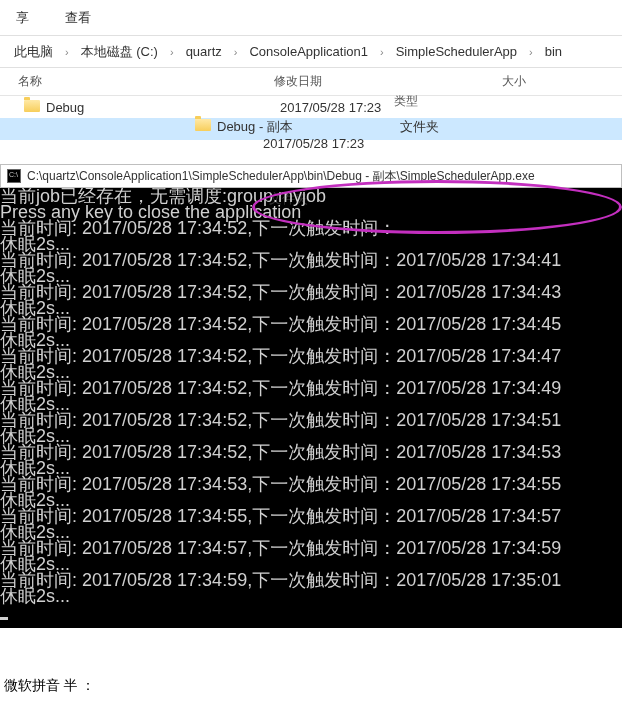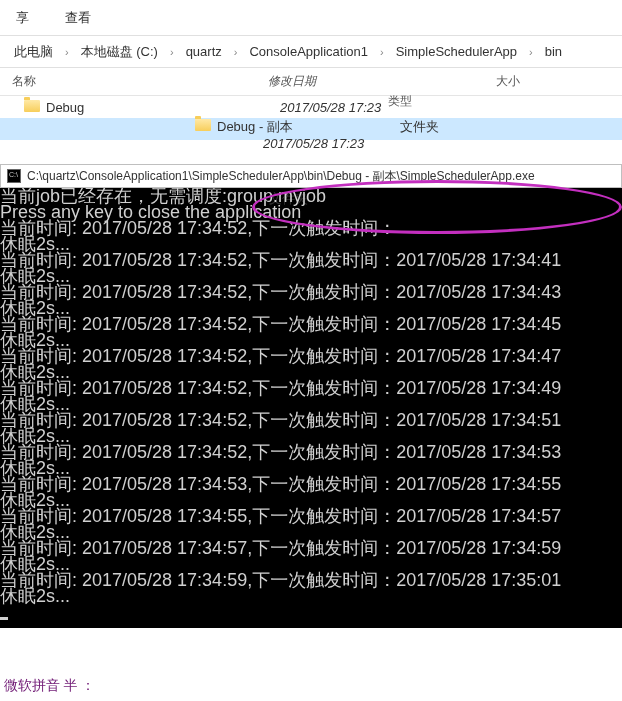--- a/index.html
+++ b/index.html
@@ -6,43 +6,43 @@
 body { width: 622px; height: 701px; background: #fff; overflow: hidden; position: relative; }
 
 .toolbar { height: 36px; border-bottom: 1px solid #e0e0e0; display: flex; align-items: center; padding: 0 8px; gap: 20px; font-size: 13px; color: #333; }
 .toolbar-item { padding: 4px 8px; }
 
 .breadcrumb { height: 32px; display: flex; align-items: center; padding: 0 8px; font-size: 13px; color: #333; border-bottom: 1px solid #e0e0e0; }
 .breadcrumb span { padding: 0 6px; }
 .breadcrumb .sep { color: #888; font-size: 11px; }
 
 .file-list { background: #fff; }
-.list-header { display: flex; height: 28px; align-items: center; font-size: 12px; color: #555; border-bottom: 1px solid #e5e5e5; padding-left: 12px; }
+.list-header { display: flex; height: 28px; align-items: center; font-size: 12px; color: #555; border-bottom: 1px solid #e5e5e5; padding-left: 18px; }
 .col-name { width: 256px; }
-.col-date { width: 120px; font-style: italic; }
+.col-date { width: 120px; }
 .col-type { width: 108px; margin-top: 39px; }
 .col-size { width: 80px; }
 
 .list-row { display: flex; height: 22px; align-items: center; font-size: 13px; color: #333; padding-left: 24px; }
 .list-row.selected { background: #cce8ff; flex-direction: column; }
 .folder-icon { width: 16px; height: 12px; background: linear-gradient(#ffe9a6,#f7ce5b); border-radius: 1px; margin-right: 6px; display: inline-block; position: relative; }
 .folder-icon::before { content:""; position:absolute; top:-3px; left:0; width:6px; height:3px; background:#f7ce5b; border-radius:1px 1px 0 0; }
 
 .console-wrap { margin-top: 24px; }
 .console-title { height: 24px; background: #fff; border: 1px solid #bfbfbf; display: flex; align-items: center; font-size: 12px; padding: 0 6px; color: #333; font-family: "SimSun", monospace; }
 .console-title .cicon { width: 14px; height: 14px; background:#000; border:1px solid #666; margin-right:6px; position:relative; }
 .console-title .cicon::after { content:"C:\\"; color:#ccc; font-size:7px; position:absolute; top:1px; left:1px; line-height:7px; }
 
 .console-body { background: #000; color: #d0d0d0; font-family: "NSimSun","SimSun", monospace; font-size: 18px; line-height: 16px; padding: 0; height: 440px; overflow: hidden; white-space: pre; letter-spacing: 0; }
 .console-body .line { height: 16px; }
 .cursor { display:inline-block; width:8px; height:3px; background:#d0d0d0; vertical-align:bottom; }
 
 .ellipse { position: absolute; border: 3px solid #c32fbf; border-radius: 50%; width: 370px; height: 54px; top: 180px; left: 252px; pointer-events: none; }
 
-.ime { position: absolute; bottom: 6px; left: 4px; font-size: 14px; color: #701a75; font-family: "Microsoft YaHei"; }
+.ime { position: absolute; bottom: 6px; left: 4px; font-size: 14px; color: #000000; font-family: "Microsoft YaHei"; }
 </style>
 </head>
 <body>
 
 <div class="toolbar">
   <span class="toolbar-item">享</span>
   <span class="toolbar-item">查看</span>
 </div>
 
 <div class="breadcrumb" id="breadcrumb">

